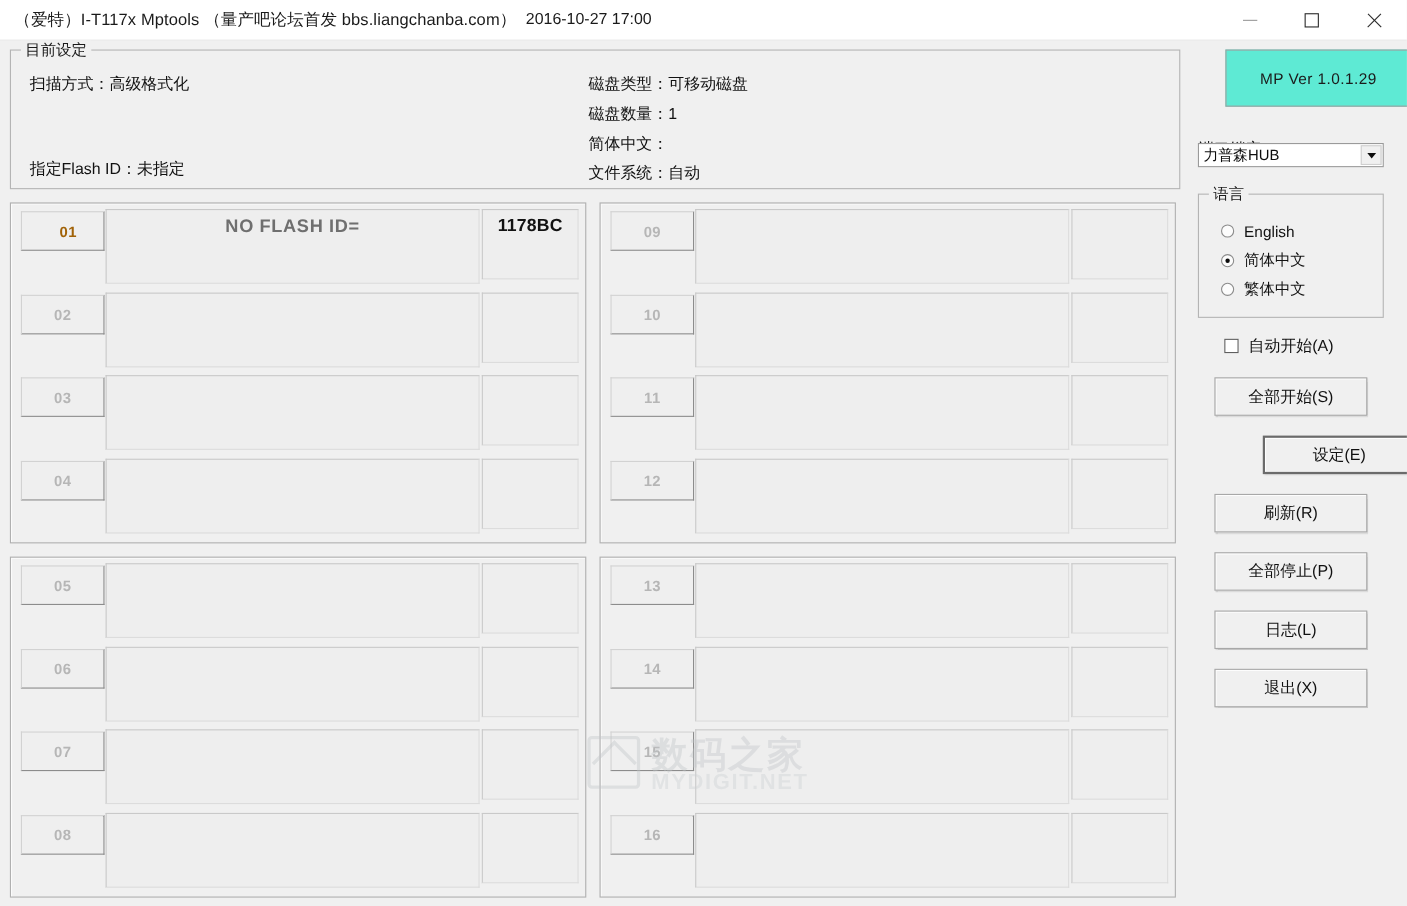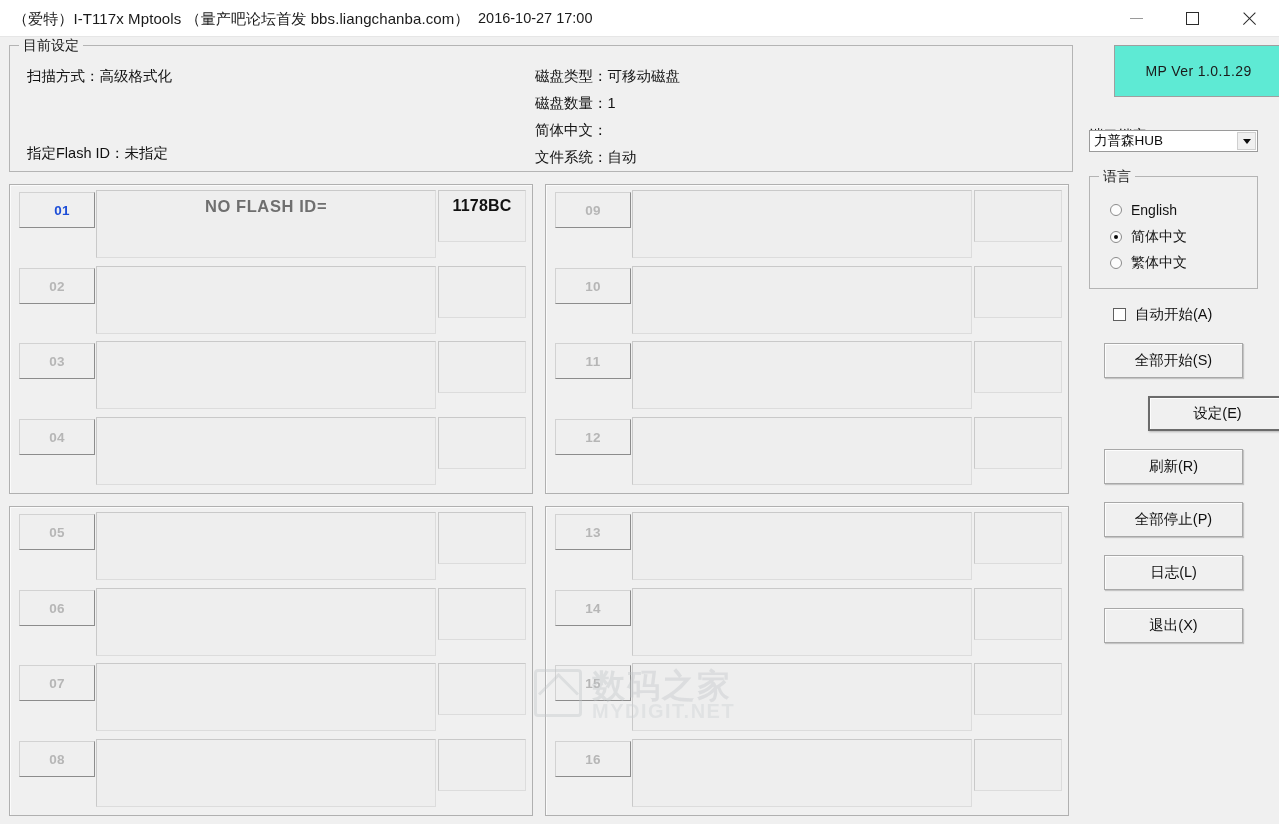--- a/index.html
+++ b/index.html
@@ -109,37 +109,37 @@
     position: absolute; left: 9px; top: 5px;
     width: 76px; height: 36px;
     background: #efefef;
     border: 1px solid #d2d2d2;
     border-right-color: #8c8c8c;
     border-bottom-color: #8c8c8c;
     display: flex; align-items: center; justify-content: center;
     font-size: 13.5px; color: #b6b6b6; font-weight: 600;
     letter-spacing: 0.3px;
   }
-  .slot-num.active { color: #1d4ed8; padding-left: 10px; }
+  .slot-num.active { color: #a16207; padding-left: 10px; }
 
   .slot-status {
     position: absolute; left: 86px; top: 3px;
     width: 340px; height: 68px;
     background: #eeeeee;
     border: 1px solid #dcdcdc;
     border-top-color: #c9c9c9;
     border-left-color: #c9c9c9;
     display: flex; align-items: flex-start; justify-content: center;
     padding-top: 6px;
     font-size: 16.5px; color: #6f6f6f; font-weight: 600;
     letter-spacing: 0.6px;
   }
   .slot-extra {
     position: absolute; left: 428px; top: 3px;
-    width: 88px; height: 52px;
+    width: 88px; height: 64px;
     background: #eeeeee;
     border: 1px solid #dcdcdc;
     border-top-color: #c9c9c9;
     border-left-color: #c9c9c9;
     display: flex; align-items: flex-start; justify-content: center;
     padding-top: 6px;
     font-size: 16px; color: #121212; font-weight: 700;
     letter-spacing: 0.2px;
   }
 

